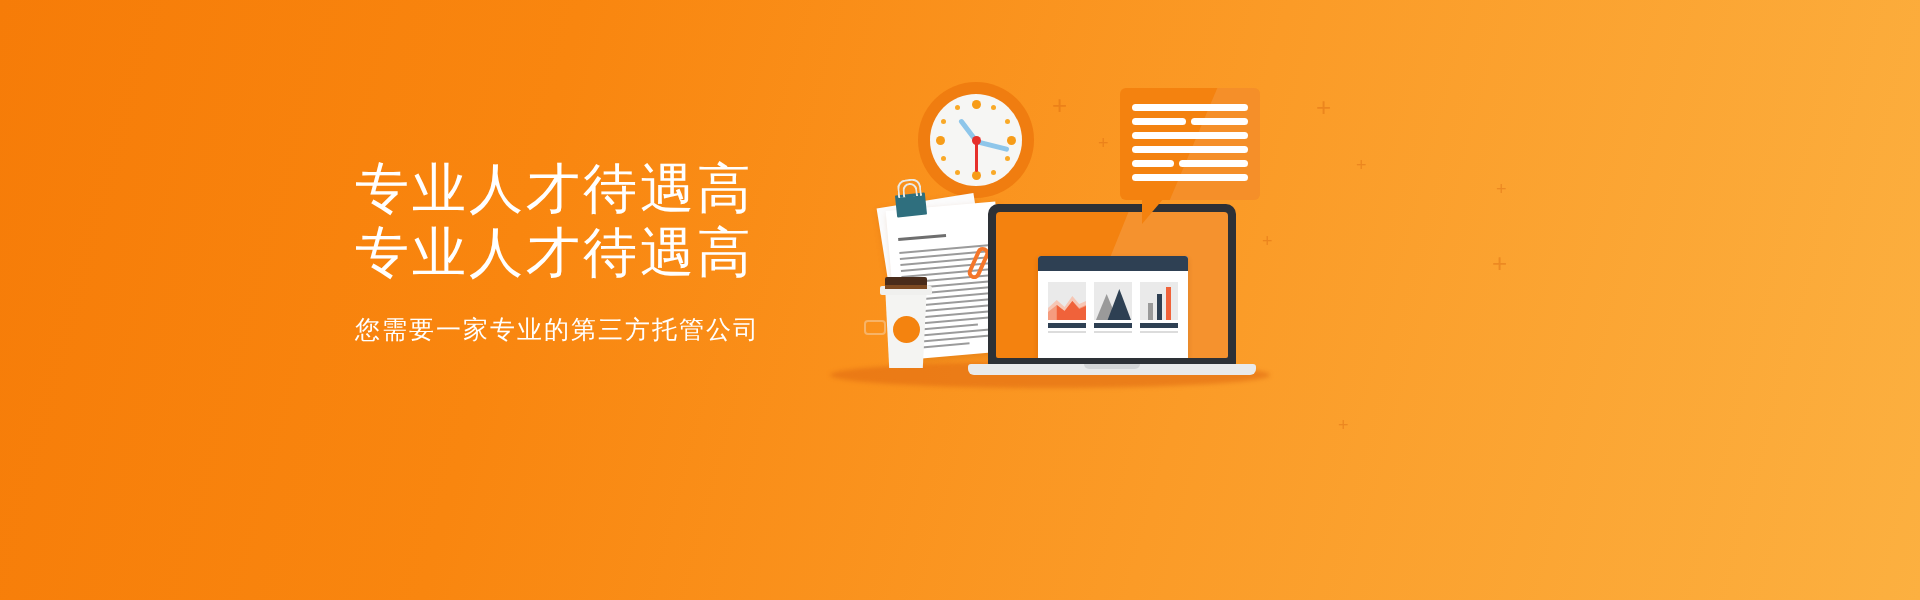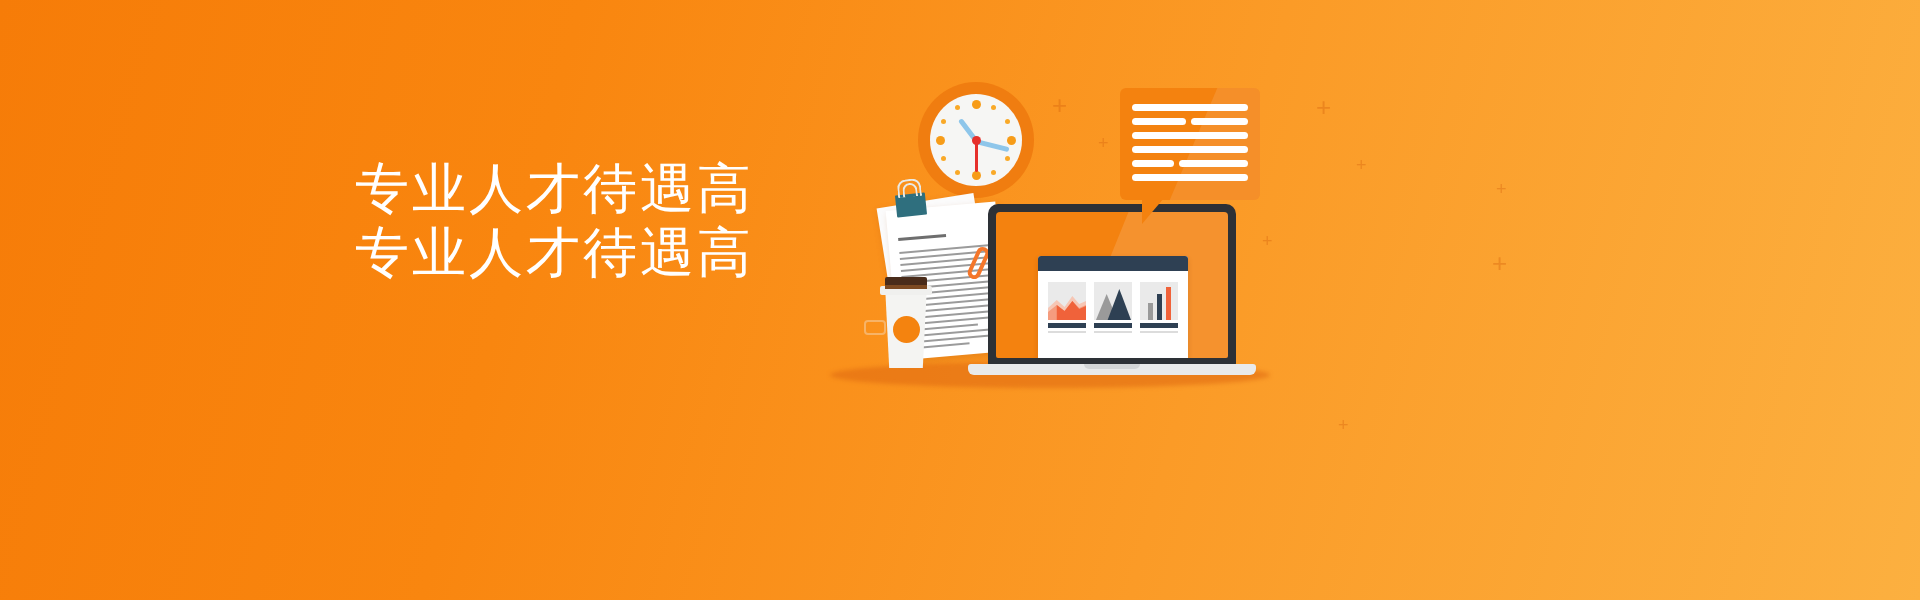--- a/index.html
+++ b/index.html
@@ -297,20 +297,21 @@
   <span class="plus" style="left:1316px;top:94px;">+</span>
   <span class="plus" style="left:1356px;top:152px;font-size:18px;">+</span>
   <span class="plus" style="left:1262px;top:228px;font-size:18px;">+</span>
   <span class="plus" style="left:1492px;top:250px;">+</span>
   <span class="plus" style="left:1338px;top:412px;font-size:18px;">+</span>
   <span class="plus" style="left:1496px;top:176px;font-size:18px;">+</span>
 
   <div id="copy">
     <div class="hl">专业人才待遇高</div>
     <div class="hl">专业人才待遇高</div>
+    <div class="sub">您需要一家专业的第三方托管公司</div>
   </div>
 
   <div id="art">
 
     <div id="ground"></div>
 
     <div id="clock-halo"></div>
     <div id="clock-face">
       <span class="tick big" style="left:41.5px;top:6px;"></span>
       <span class="tick big" style="left:77px;top:41.5px;"></span>

